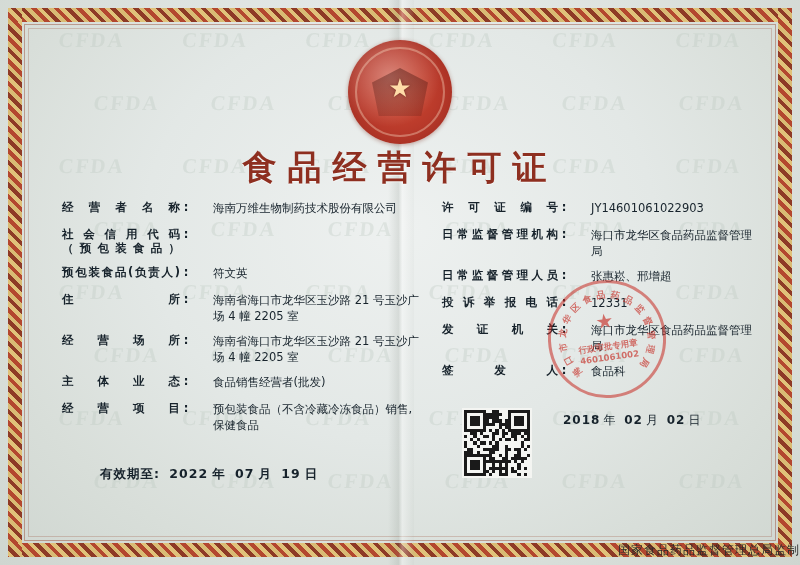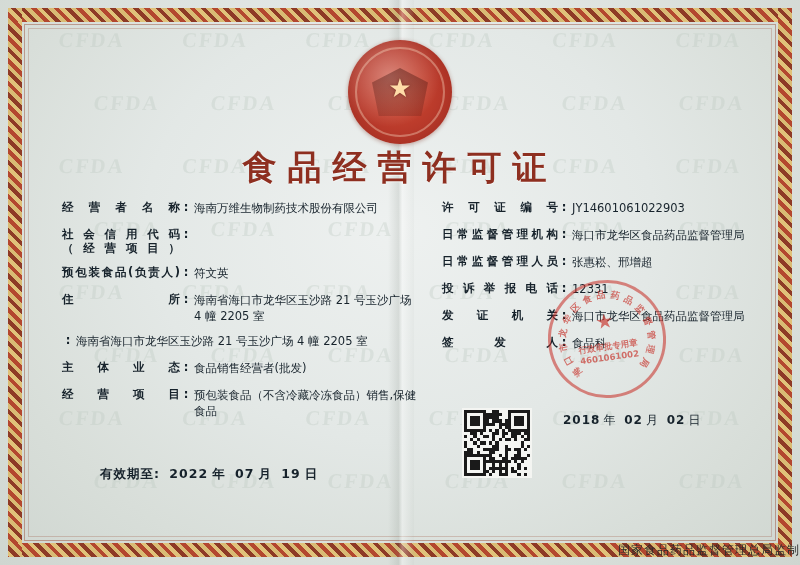--- a/index.html
+++ b/index.html
@@ -186,20 +186,21 @@
     color: #16222b;
     text-align: center;
     line-height: 1.35;
   }
   .field .val {
     flex: 1 1 auto;
     font-size: 11.5px;
     color: #17232c;
     line-height: 1.4;
     padding-left: 2px;
+    margin-left: 19px;
   }
   .lbl.two-line {
     line-height: 1.25;
   }
   .lbl.two-line .l2 { display: block; }
 
   
   .seal {
     position: absolute;
     left: 548px;
@@ -393,34 +394,35 @@
   <div class="title">食品经营许可证</div>
 
   <div class="fields">
     <div class="col-left" id="left-col">
         <div class="field">
           <div class="lbl">经营者名称</div>
           <div class="colon">:</div>
           <div class="val">海南万维生物制药技术股份有限公司</div>
         </div>
         <div class="field">
-          <div class="lbl two-line">社会信用代码<span class="l2">（经营项目）</span></div>
+          <div class="lbl two-line">社会信用代码<span class="l2">（预包装食品）</span></div>
           <div class="colon">:</div>
         </div>
         <div class="field">
           <div class="lbl">预包装食品(负责人)</div>
           <div class="colon">:</div>
           <div class="val">符文英</div>
         </div>
         <div class="field">
           <div class="lbl">住所</div>
           <div class="colon">:</div>
           <div class="val">海南省海口市龙华区玉沙路 21 号玉沙广场 4 幢 2205 室</div>
         </div>
         <div class="field">
+          <div class="lbl">经营场所</div>
           <div class="colon">:</div>
           <div class="val">海南省海口市龙华区玉沙路 21 号玉沙广场 4 幢 2205 室</div>
         </div>
         <div class="field">
           <div class="lbl">主体业态</div>
           <div class="colon">:</div>
           <div class="val">食品销售经营者(批发)</div>
         </div>
         <div class="field">
           <div class="lbl">经营项目</div>

